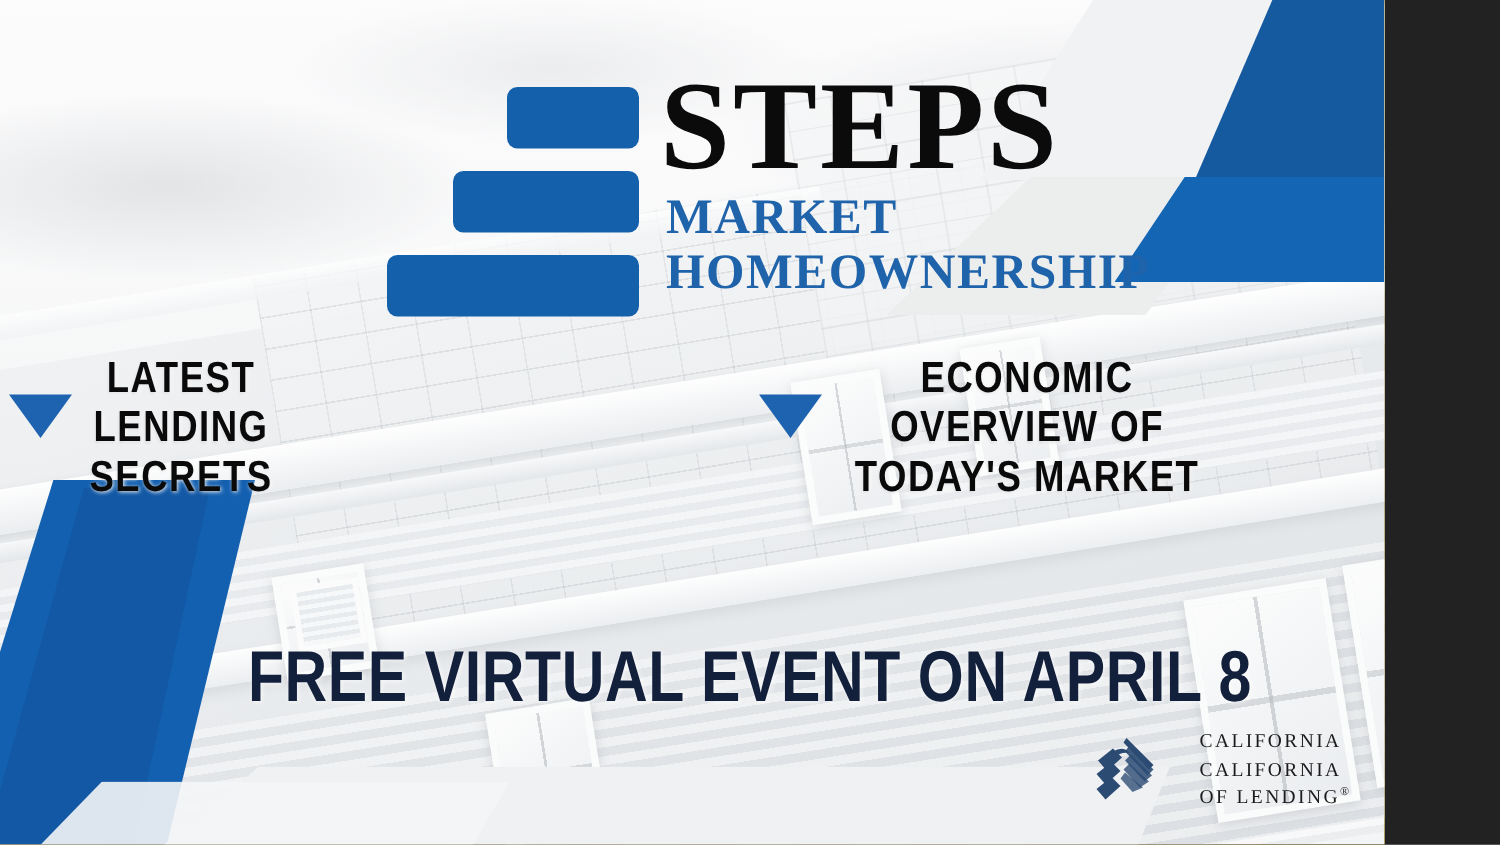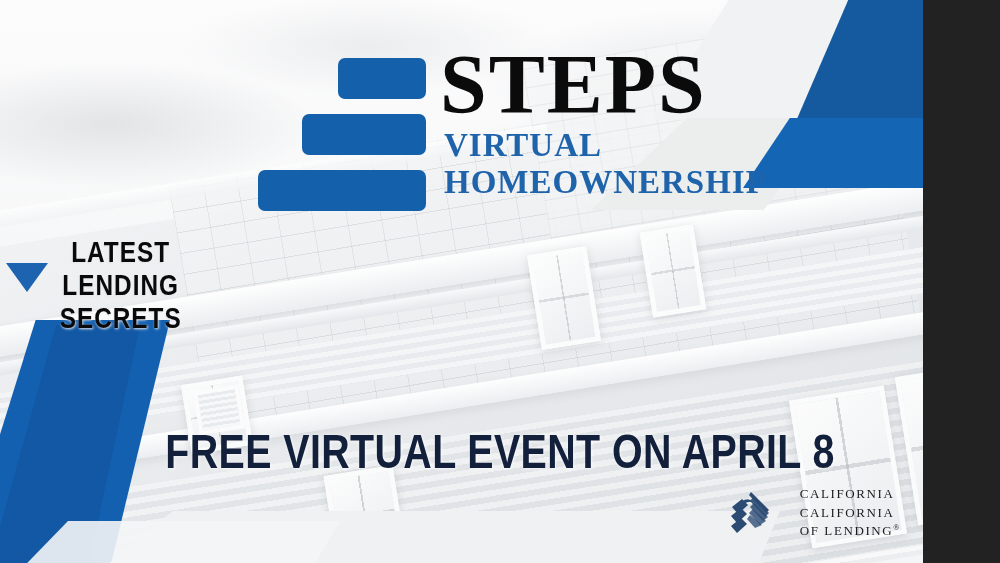--- a/index.html
+++ b/index.html
@@ -199,32 +199,38 @@
 
   <div class="logo">
     <div class="bars">
       <div class="bar bar1"></div>
       <div class="bar bar2"></div>
       <div class="bar bar3"></div>
     </div>
     <div class="wordmark">
       <div class="steps-word">STEPS</div>
       <div class="steps-sub">
-        <div>VIRTUAL</div>
+        <div>MARKET</div>
         <div>HOMEOWNERSHIP</div>
       </div>
     </div>
   </div>
 
   <div class="cols">
     <div class="col">
       <div class="tri"></div>
       <div class="col-txt">LATEST
 LENDING
 SECRETS</div>
+    </div>
+    <div class="col">
+      <div class="tri"></div>
+      <div class="col-txt">ECONOMIC
+OVERVIEW OF
+TODAY'S MARKET</div>
     </div>
   </div>
 
   <div class="headline">FREE VIRTUAL EVENT ON APRIL 8</div>
 
   <div class="car">
     <svg class="car-mark" viewBox="0 0 52 52">
       <g fill="#2c4b73">
         <path d="M30 4 L48 22 L30 40 L12 22 Z" fill="none"></path>
         <path d="M29 5 L47 23 L44 26 L27 8 Z"></path>

